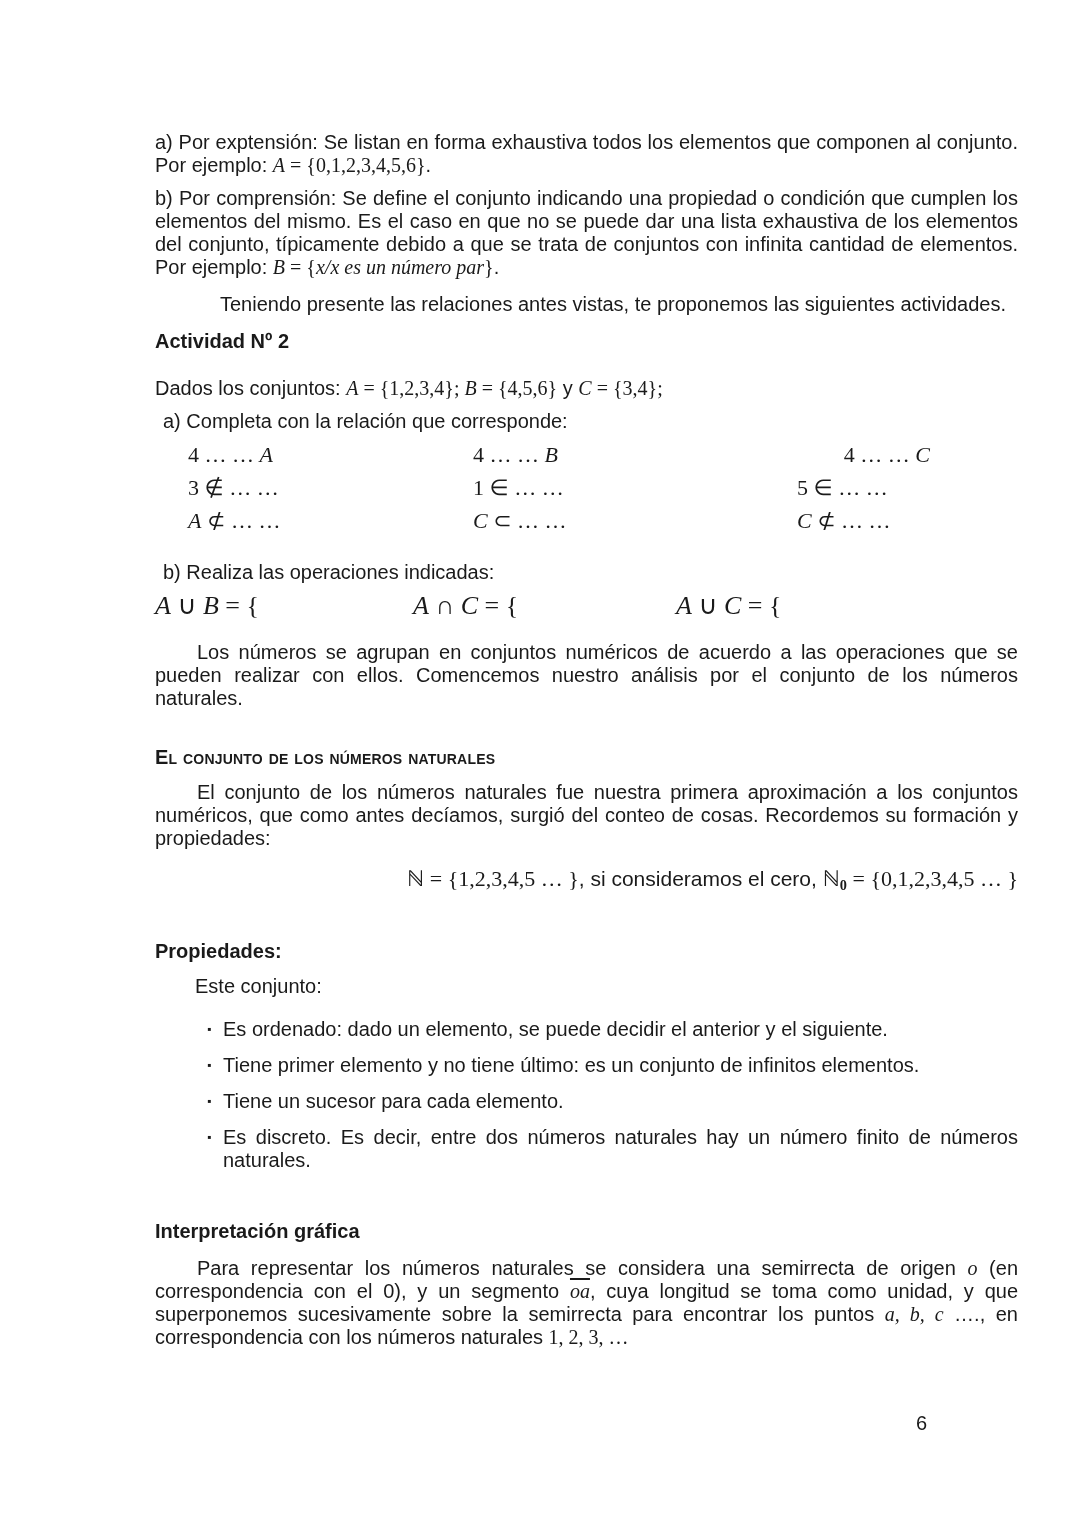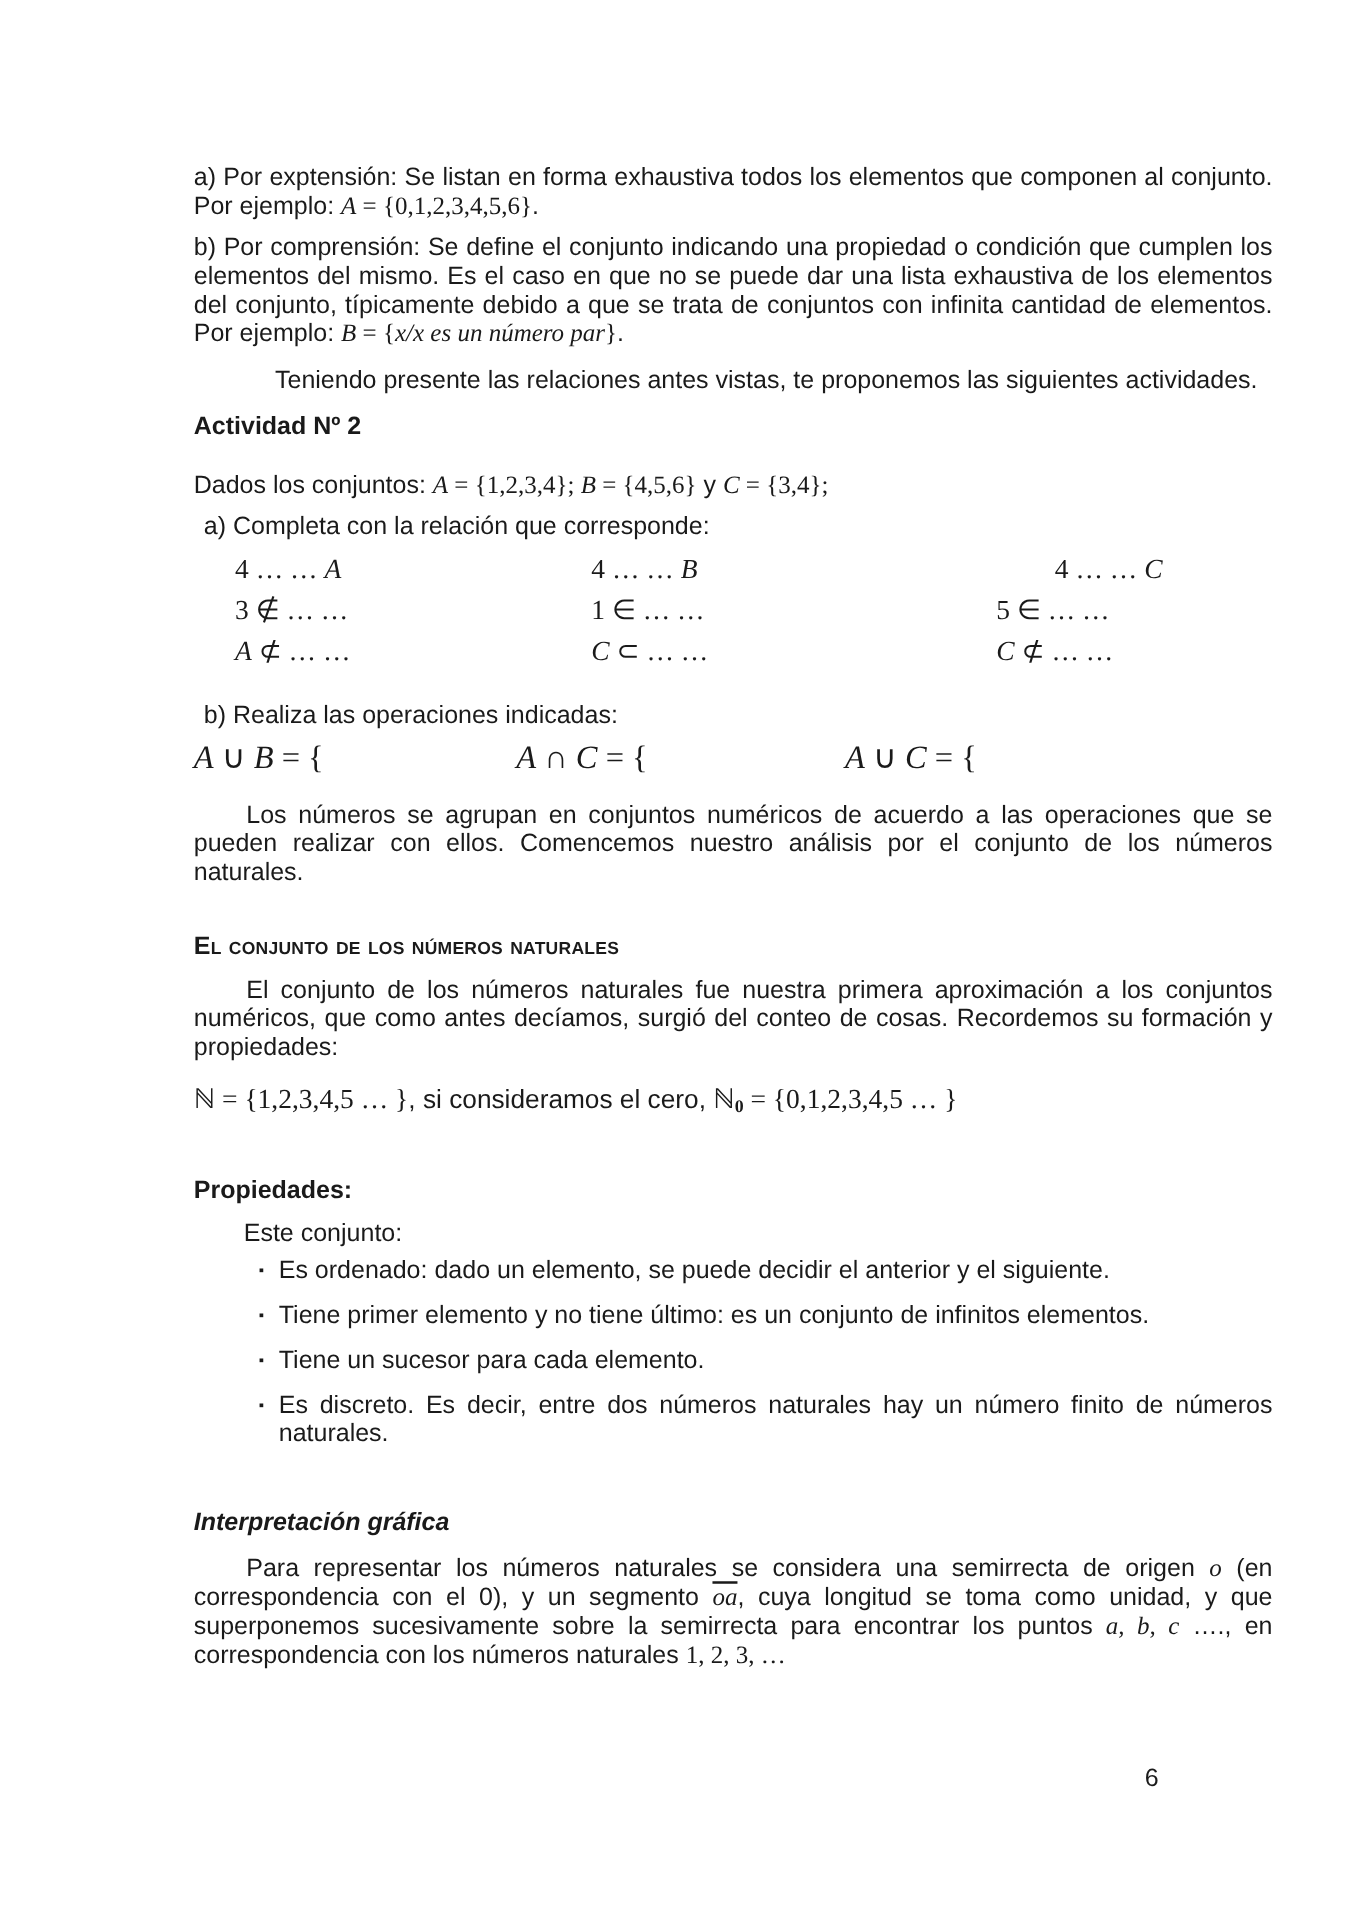--- a/index.html
+++ b/index.html
@@ -46,34 +46,34 @@
   }
   .operations .op{font-size:26px;line-height:26px;}
   .sc-heading{
     font-variant:small-caps;
     font-weight:bold;
     letter-spacing:0.2px;
     margin-top:36px;
     margin-bottom:12px;
   }
   .formula{
-    text-align:left;
+    text-align:right;
     font-size:21px;
     line-height:26px;
     margin-bottom:42px;
   }
   .formula .m,.formula .i{font-size:22px;}
   .prop-heading{font-weight:bold;margin-bottom:12px;}
-  .este{padding-left:40px;margin-bottom:6px;}
+  .este{padding-left:40px;margin-bottom:20px;}
   .props{list-style:none;margin:0 0 48px 0;padding:0;}
   .props li{display:flex;margin-bottom:13px;}
   .props li:last-child{margin-bottom:0;}
   .props .marker{width:16px;margin-left:52px;font-size:12px;line-height:23px;flex:none;}
   .props .ptext{flex:1;text-align:justify;}
-  .interp-heading{font-weight:bold;margin-bottom:14px;font-style:italic;}
+  .interp-heading{font-weight:bold;margin-bottom:14px;}
   .pagenum{
     position:absolute;
     top:1412px;
     right:153px;
     font-size:20px;
   }
   .mt16{margin-bottom:16px;}
 </style>
 </head>
 <body>

